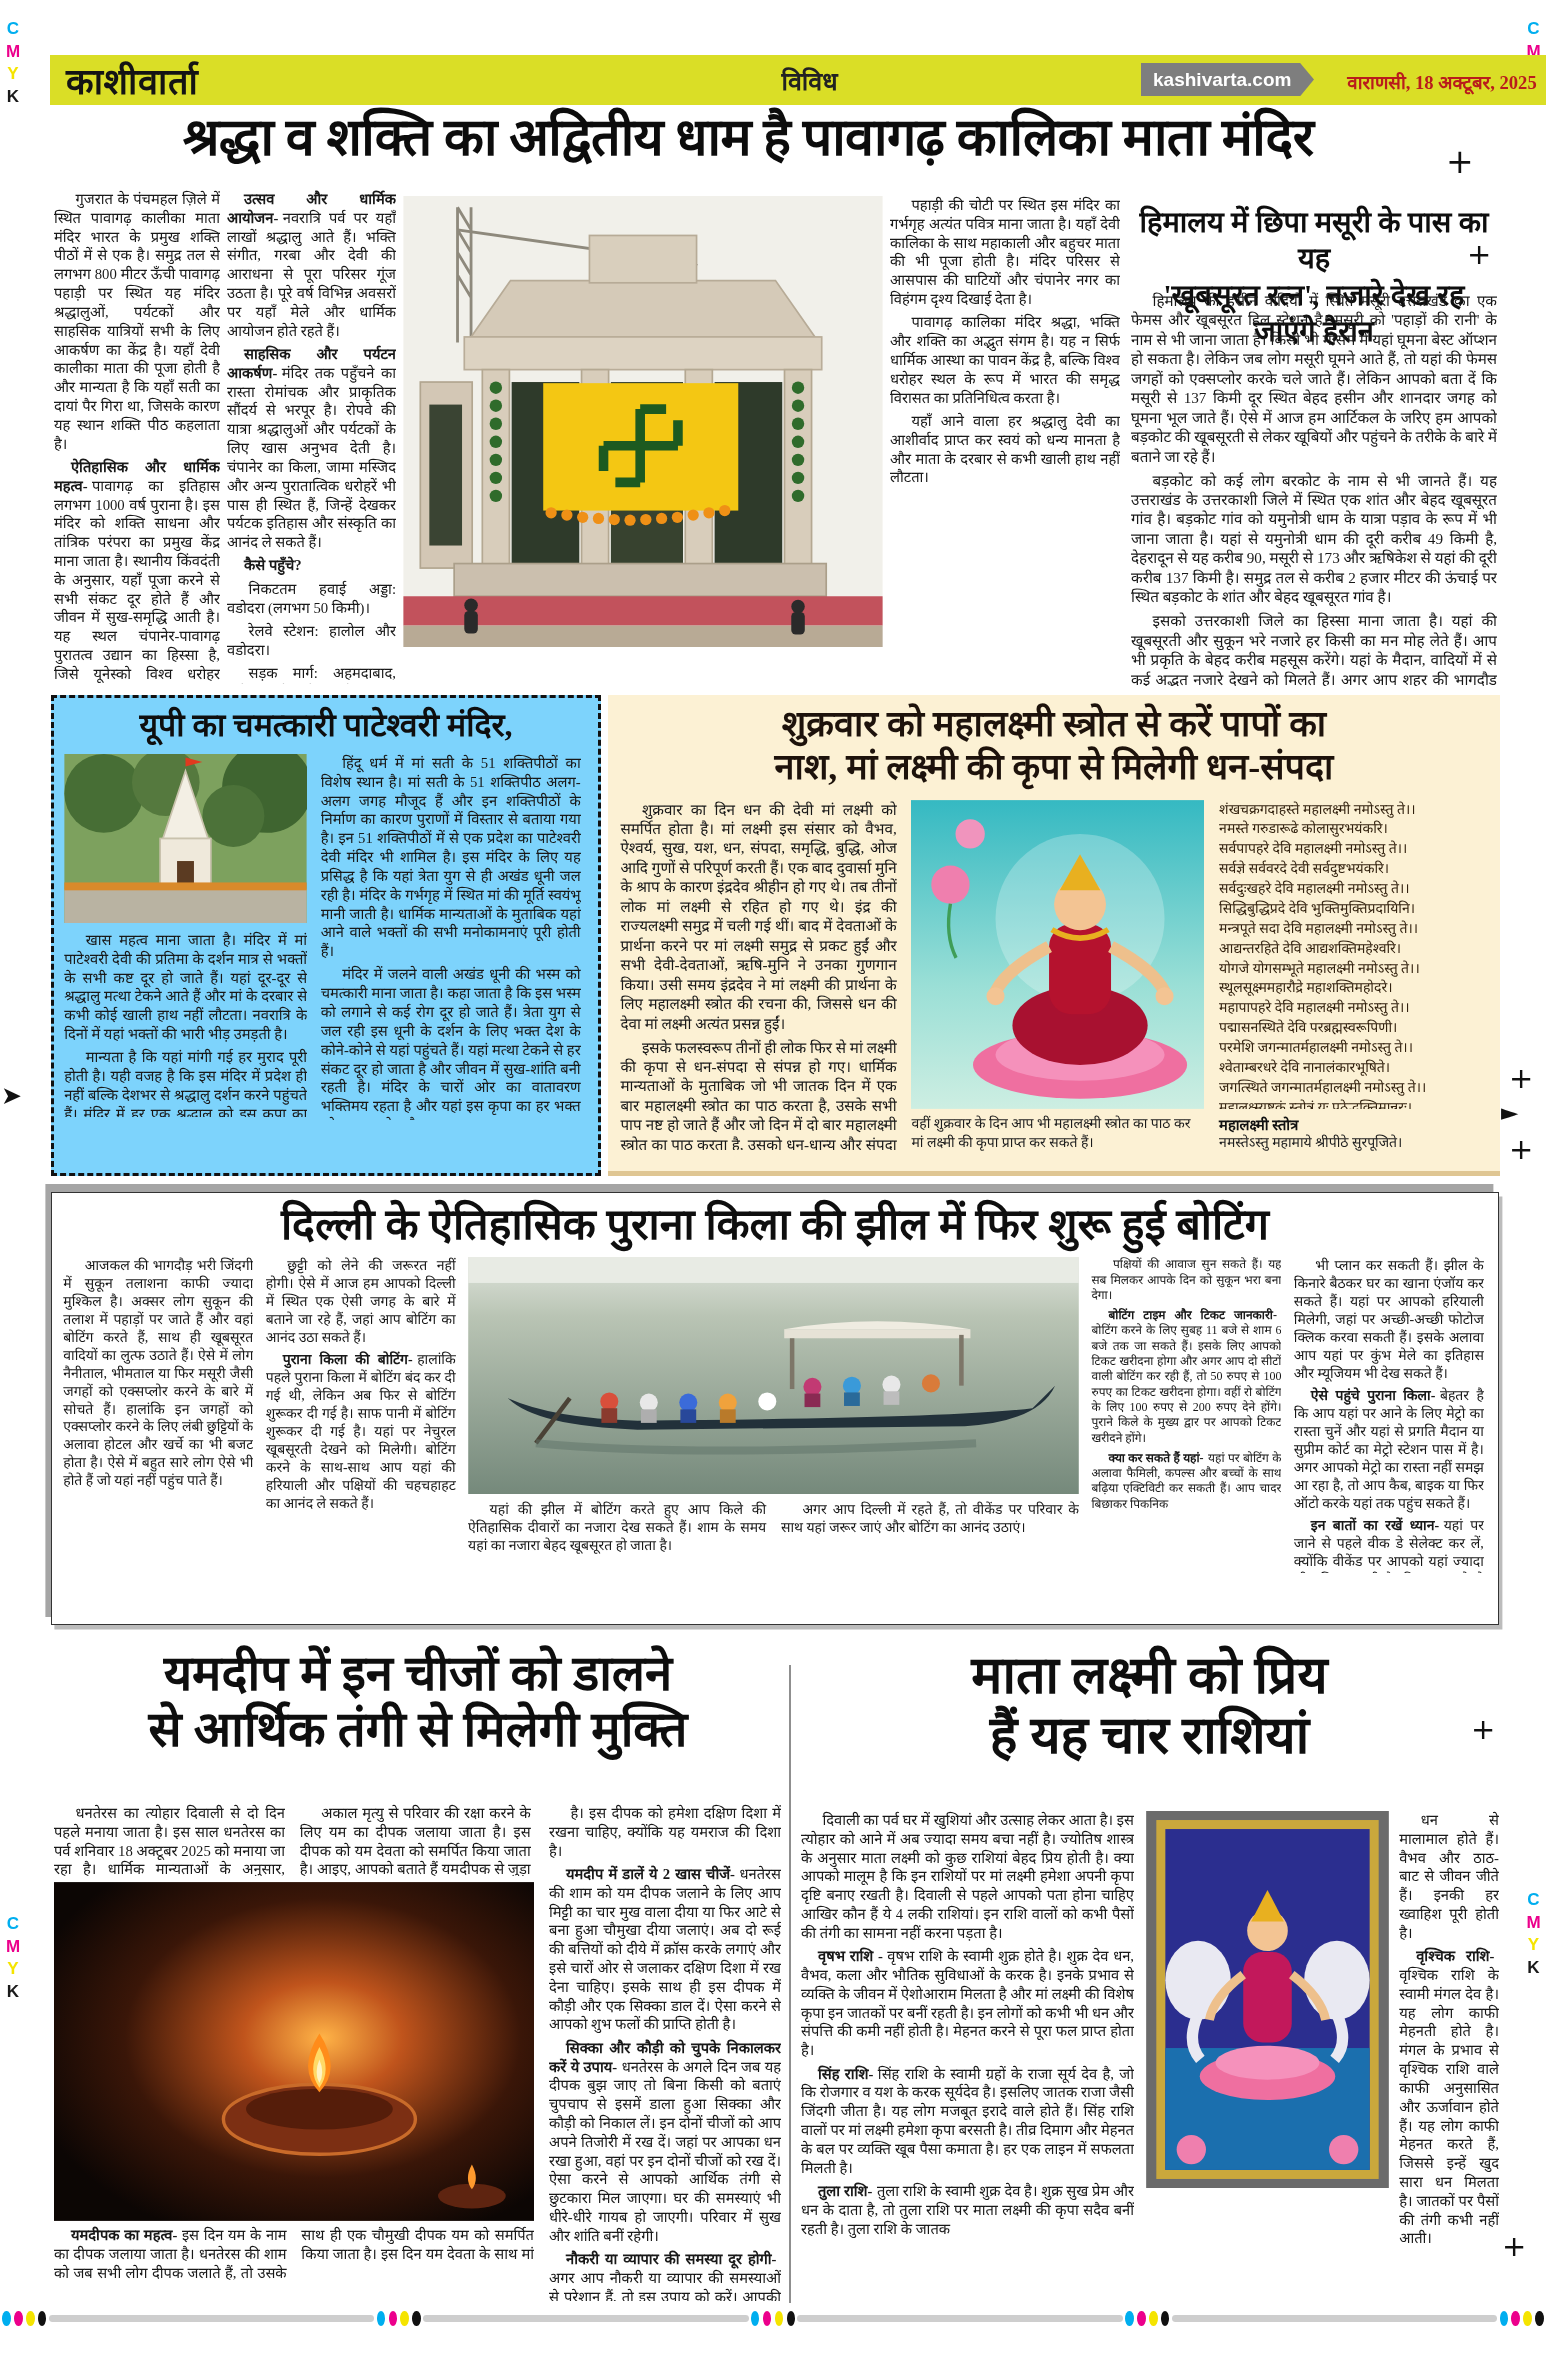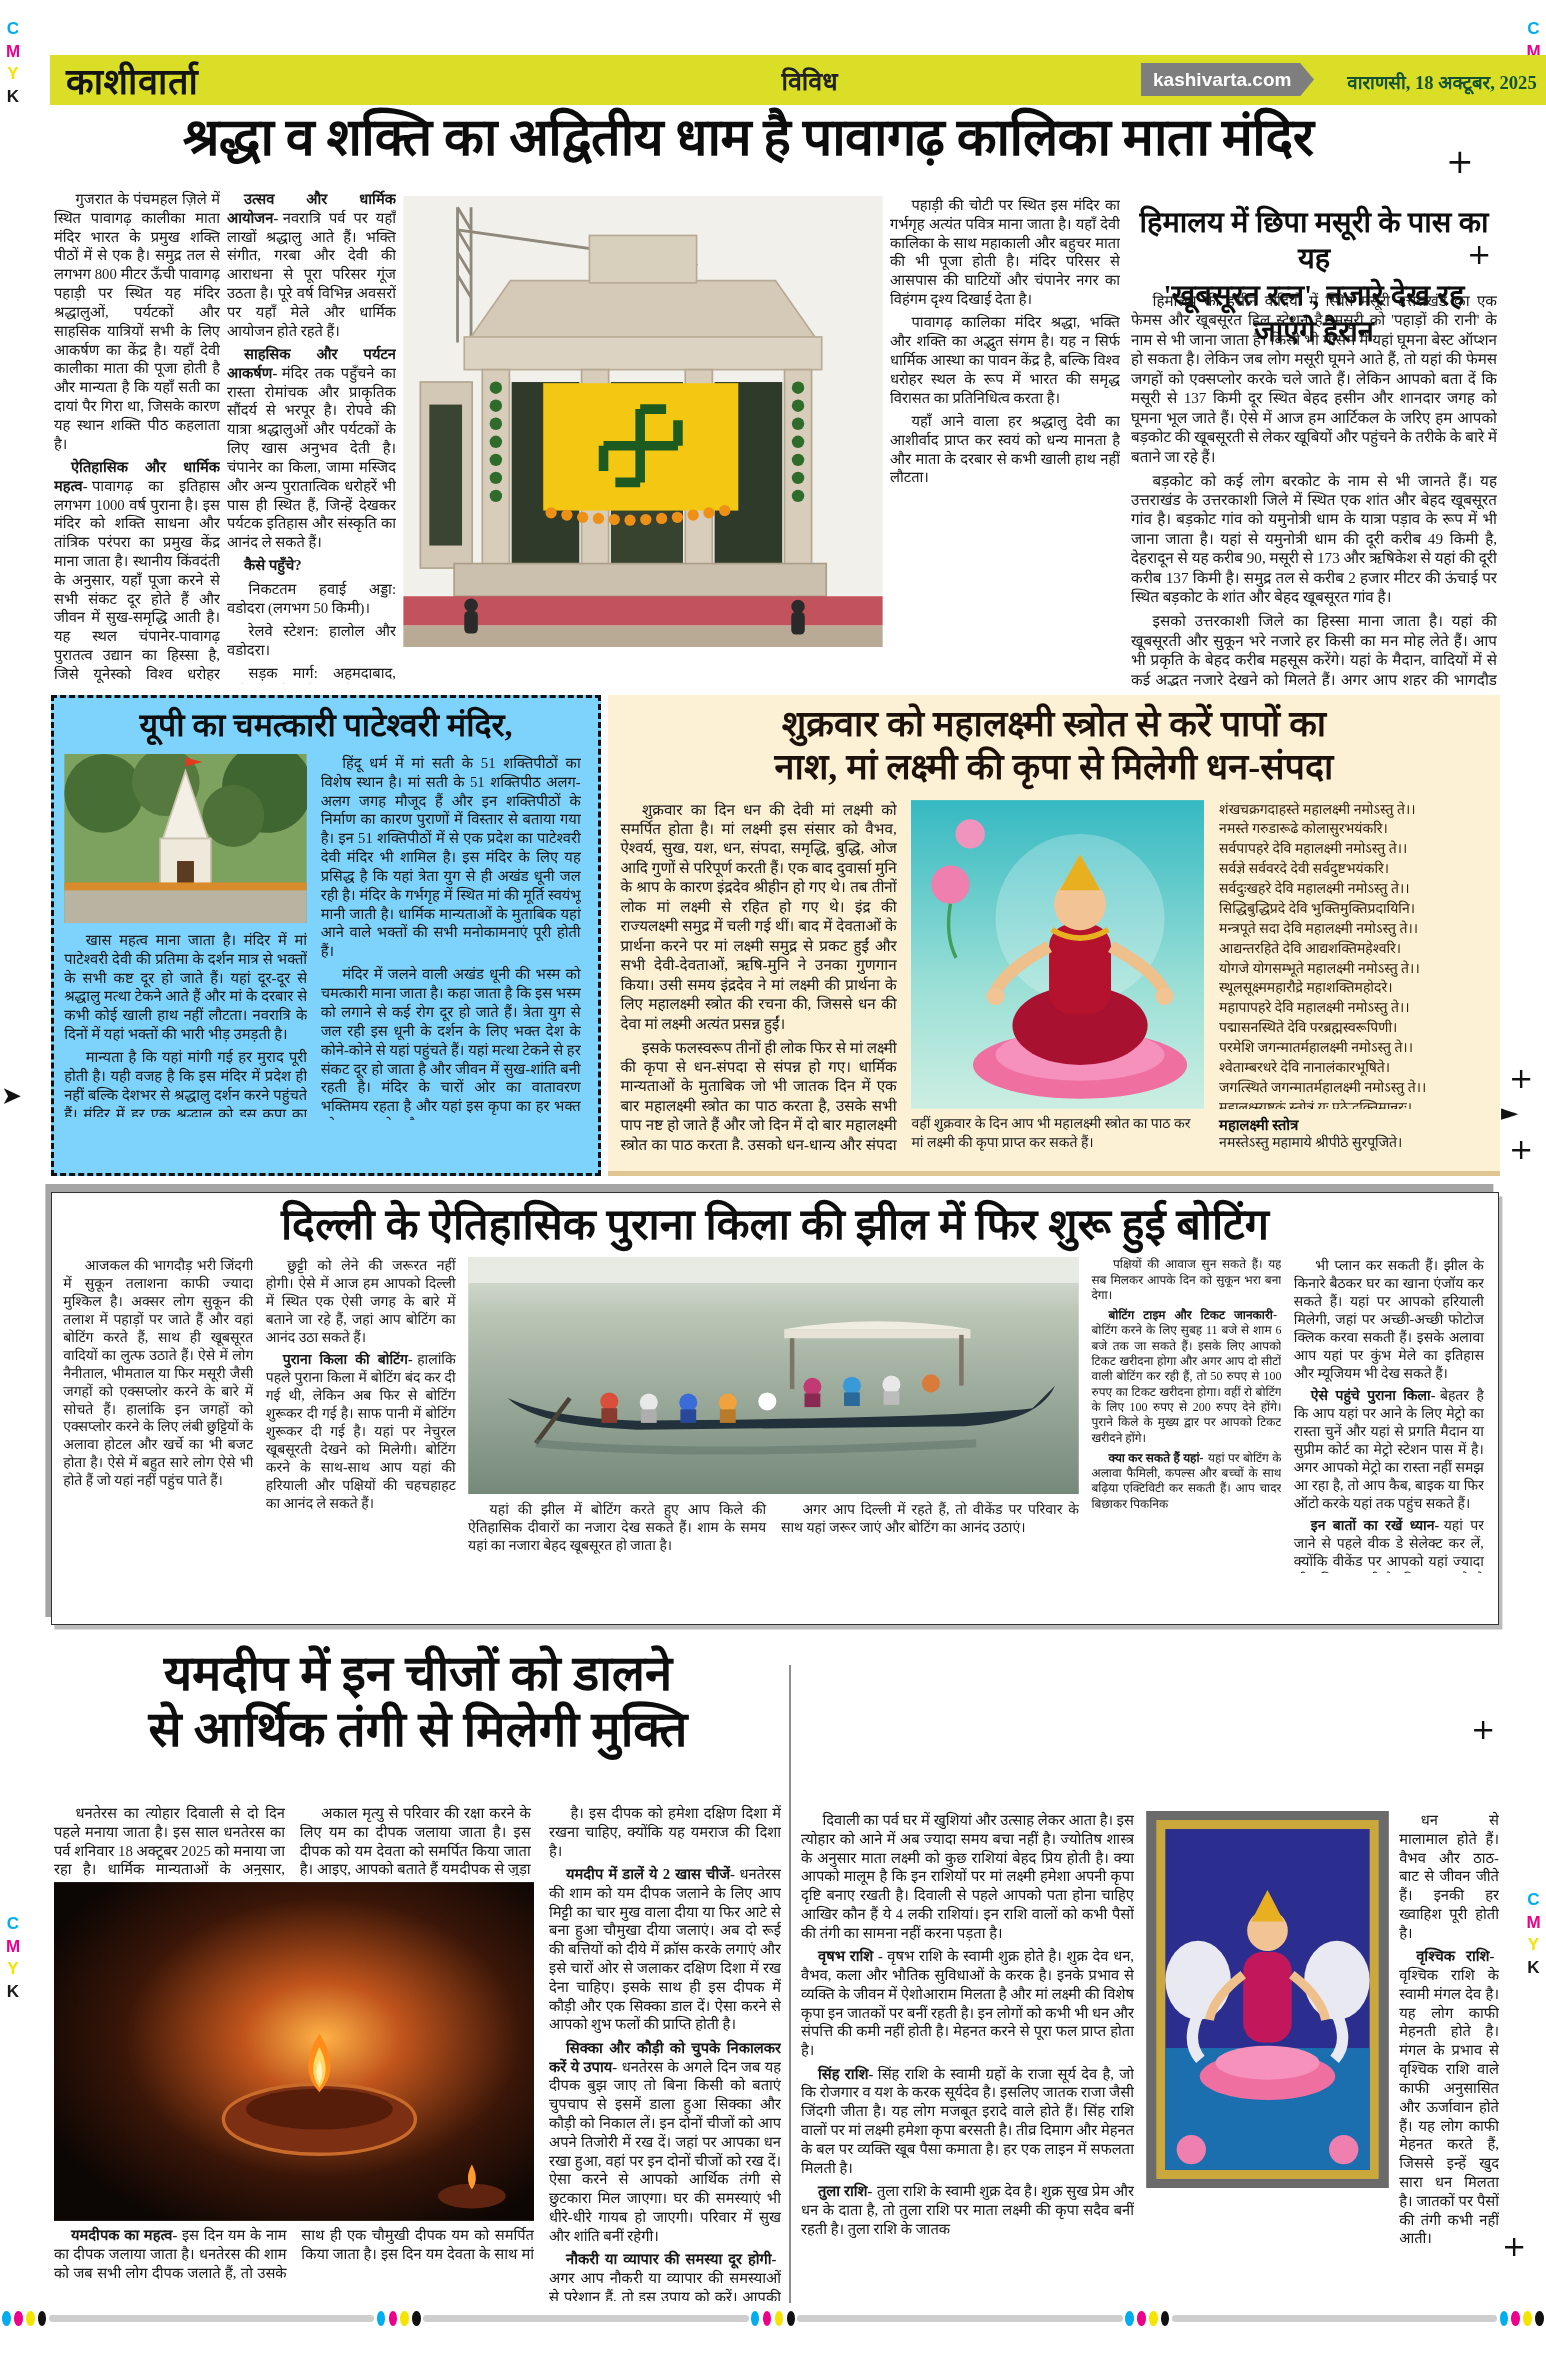--- a/index.html
+++ b/index.html
@@ -10,21 +10,21 @@
   .cmyk span{display:block;}
   .c-c{color:#00aeef}.c-m{color:#ec008c}.c-y{color:#f5e400}.c-k{color:#1a1a1a}
   
   .masthead{position:absolute;left:50px;top:55px;width:1507px;height:50px;background:#dade26;
             display:flex;align-items:center;}
   .logo{font:bold 36px "Liberation Serif",serif;color:#141414;margin-left:16px;letter-spacing:0.6px;}
   .section-name{position:absolute;left:0;right:0;text-align:center;font:bold 25px "Liberation Serif",serif;color:#222;padding-left:12px;}
   .site-tag{position:absolute;right:243px;top:8px;background:#7e7e7e;color:#fff;
             font:bold 19px "Liberation Sans",sans-serif;padding:5.6px 22.6px 5.6px 12.4px;
             clip-path:polygon(0 0,92% 0,100% 50%,92% 100%,0 100%);}
-  .date-line{position:absolute;right:20.3px;top:13.5px;font:bold 18.6px "Liberation Serif",serif;color:#14532d;}
+  .date-line{position:absolute;right:20.3px;top:13.5px;font:bold 18.6px "Liberation Serif",serif;color:#b91c1c;}
   
   .h-main{position:absolute;left:54px;top:111px;width:1388px;text-align:center;
           font-weight:bold;font-size:52px;line-height:1.02;letter-spacing:-0.6px;color:#0c0c0c;}
   .h-sub{font-weight:bold;text-align:center;color:#0e0e0e;}
   
   .col{font-size:14.7px;line-height:1.28;text-align:justify;overflow:hidden;color:#181818;}
   .para{margin:0 0 4.5px 0;text-indent:17px;}
   .para .lead{font-weight:bold;margin-right:4.5px;}
   .abs{position:absolute;}
   .photo{display:block;}
@@ -398,20 +398,24 @@
   </div>
   <div class="col abs" style="left:549px;top:1804px;width:232px;height:497px">
       <p class="para"><b class="lead"></b><span>है। इस दीपक को हमेशा दक्षिण दिशा में रखना चाहिए, क्योंकि यह यमराज की दिशा है।</span></p>
       <p class="para"><b class="lead">यमदीप में डालें ये 2 खास चीजें-</b><span>धनतेरस की शाम को यम दीपक जलाने के लिए आप मिट्टी का चार मुख वाला दीया या फिर आटे से बना हुआ चौमुखा दीया जलाएं। अब दो रूई की बत्तियों को दीये में क्रॉस करके लगाएं और इसे चारों ओर से जलाकर दक्षिण दिशा में रख देना चाहिए। इसके साथ ही इस दीपक में कौड़ी और एक सिक्का डाल दें। ऐसा करने से आपको शुभ फलों की प्राप्ति होती है।</span></p>
       <p class="para"><b class="lead">सिक्का और कौड़ी को चुपके निकालकर करें ये उपाय-</b><span>धनतेरस के अगले दिन जब यह दीपक बुझ जाए तो बिना किसी को बताएं चुपचाप से इसमें डाला हुआ सिक्का और कौड़ी को निकाल लें। इन दोनों चीजों को आप अपने तिजोरी में रख दें। जहां पर आपका धन रखा हुआ, वहां पर इन दोनों चीजों को रख दें। ऐसा करने से आपको आर्थिक तंगी से छुटकारा मिल जाएगा। घर की समस्याएं भी धीरे-धीरे गायब हो जाएगी। परिवार में सुख और शांति बनीं रहेगी।</span></p>
       <p class="para"><b class="lead">नौकरी या व्यापार की समस्या दूर होगी-</b><span>अगर आप नौकरी या व्यापार की समस्याओं से परेशान हैं, तो इस उपाय को करें। आपकी हर परेशानी दूर हो जाएगी।</span></p>
     </div>
 
   <div class="vrule" style="left:789px;top:1665px;height:638px"></div>
 
+  <div class="h-sub abs" style="left:801px;top:1646px;width:697px;font-size:52px;line-height:1.15">
+    <div>माता लक्ष्मी को प्रिय</div>
+    <div>हैं यह चार राशियां</div>
+  </div>
   <div class="col abs" style="left:801px;top:1811px;width:333px;height:489px">
       <p class="para"><b class="lead"></b><span>दिवाली का पर्व घर में खुशियां और उत्साह लेकर आता है। इस त्योहार को आने में अब ज्यादा समय बचा नहीं है। ज्योतिष शास्त्र के अनुसार माता लक्ष्मी को कुछ राशियां बेहद प्रिय होती है। क्या आपको मालूम है कि इन राशियों पर मां लक्ष्मी हमेशा अपनी कृपा दृष्टि बनाए रखती है। दिवाली से पहले आपको पता होना चाहिए आखिर कौन हैं ये 4 लकी राशियां। इन राशि वालों को कभी पैसों की तंगी का सामना नहीं करना पड़ता है।</span></p>
       <p class="para"><b class="lead">वृषभ राशि -</b><span>वृषभ राशि के स्वामी शुक्र होते है। शुक्र देव धन, वैभव, कला और भौतिक सुविधाओं के करक है। इनके प्रभाव से व्यक्ति के जीवन में ऐशोआराम मिलता है और मां लक्ष्मी की विशेष कृपा इन जातकों पर बनीं रहती है। इन लोगों को कभी भी धन और संपत्ति की कमी नहीं होती है। मेहनत करने से पूरा फल प्राप्त होता है।</span></p>
       <p class="para"><b class="lead">सिंह राशि-</b><span>सिंह राशि के स्वामी ग्रहों के राजा सूर्य देव है, जो कि रोजगार व यश के करक सूर्यदेव है। इसलिए जातक राजा जैसी जिंदगी जीता है। यह लोग मजबूत इरादे वाले होते हैं। सिंह राशि वालों पर मां लक्ष्मी हमेशा कृपा बरसती है। तीव्र दिमाग और मेहनत के बल पर व्यक्ति खूब पैसा कमाता है। हर एक लाइन में सफलता मिलती है।</span></p>
       <p class="para"><b class="lead">तुला राशि-</b><span>तुला राशि के स्वामी शुक्र देव है। शुक्र सुख प्रेम और धन के दाता है, तो तुला राशि पर माता लक्ष्मी की कृपा सदैव बनीं रहती है। तुला राशि के जातक</span></p>
     </div>
   <div class="abs" style="left:1146px;top:1811px;width:353px;height:489px;overflow:hidden">
     <svg class="photo" width="243" height="377" viewBox="0 0 430 668" style="float:left;margin:0 10.2px 5.6px 0">
       <rect width="430" height="668" fill="#6b6b6b"></rect>
       <rect x="18" y="16" width="394" height="636" fill="#caa83c"></rect>

